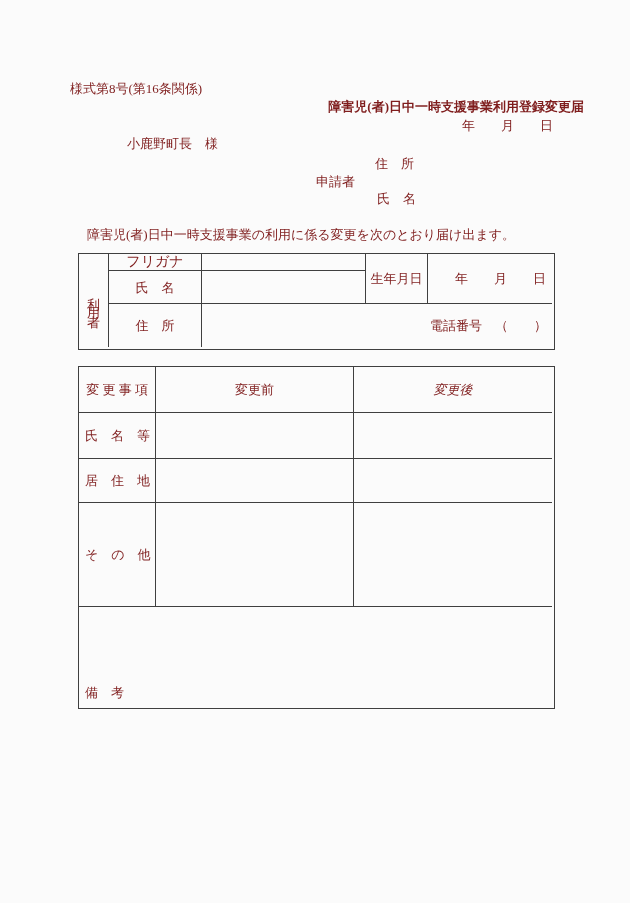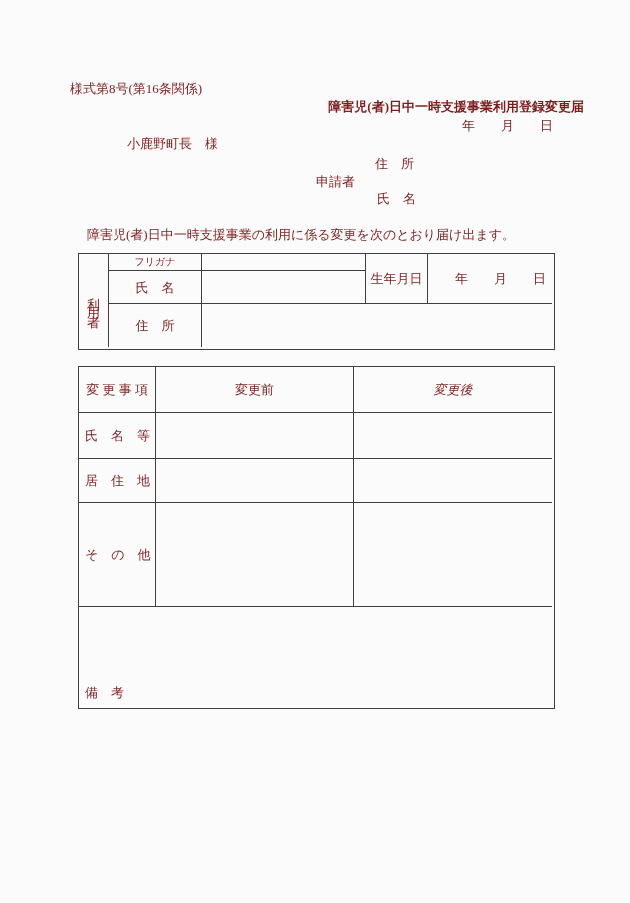--- a/index.html
+++ b/index.html
@@ -34,21 +34,21 @@
 
   
   .t1{
     left:78px;top:253px;
     width:475px;height:95px;
     grid-template-columns:30px 93px 164px 62px 124px;
     grid-template-rows:17px 33px 43px;
   }
   .t1-user{grid-column:1;grid-row:1 / span 3;justify-content:center;}
   .t1-user span{writing-mode:vertical-rl;letter-spacing:9px;}
-  .t1-fur-label{grid-column:2;grid-row:1;font-size:10px;justify-content:center;text-align:right;}
+  .t1-fur-label{grid-column:2;grid-row:1;font-size:14px;justify-content:center;text-align:right;}
   .t1-fur-input{grid-column:3;grid-row:1;}
   .t1-name-label{grid-column:2;grid-row:2;justify-content:center;}
   .t1-name-input{grid-column:3;grid-row:2;}
   .t1-dob-label{grid-column:4;grid-row:1 / span 2;justify-content:center;}
   .t1-dob-value{grid-column:5;grid-row:1 / span 2;justify-content:flex-end;padding-right:6px;}
   .t1-addr-label{grid-column:2;grid-row:3;justify-content:center;}
   .t1-addr-input{grid-column:3 / span 3;grid-row:3;justify-content:flex-end;padding-right:5px;}
 
   
   .t2{
@@ -82,20 +82,21 @@
     <div class="cell t1-user bR">
       <span>利用者</span>
     </div>
     <div class="cell t1-fur-label bR bB">フリガナ</div>
     <div class="cell t1-fur-input bR bB"></div>
     <div class="cell t1-name-label bR bB">氏　名</div>
     <div class="cell t1-name-input bR bB"></div>
     <div class="cell t1-dob-label bR bB">生年月日</div>
     <div class="cell t1-dob-value bB">年　　月　　日</div>
     <div class="cell t1-addr-label bR">住　所</div>
+    <div class="cell t1-addr-input">電話番号　（　　）</div>
   </div>
 
   <div class="tbl t2">
 
     <div class="cell bR bB center" style="grid-column:2;grid-row:1;">変更前</div>
     <div class="cell bR bB center" style="grid-column:1;grid-row:1;">変 更 事 項</div>
     <div class="cell bB center" style="grid-column:3;grid-row:1;font-style:italic;">変更後</div>
 
     <div class="cell bR bB row-label" style="grid-column:1;grid-row:2;">氏　名　等</div>
     <div class="cell bR bB" style="grid-column:2;grid-row:2;"></div>

